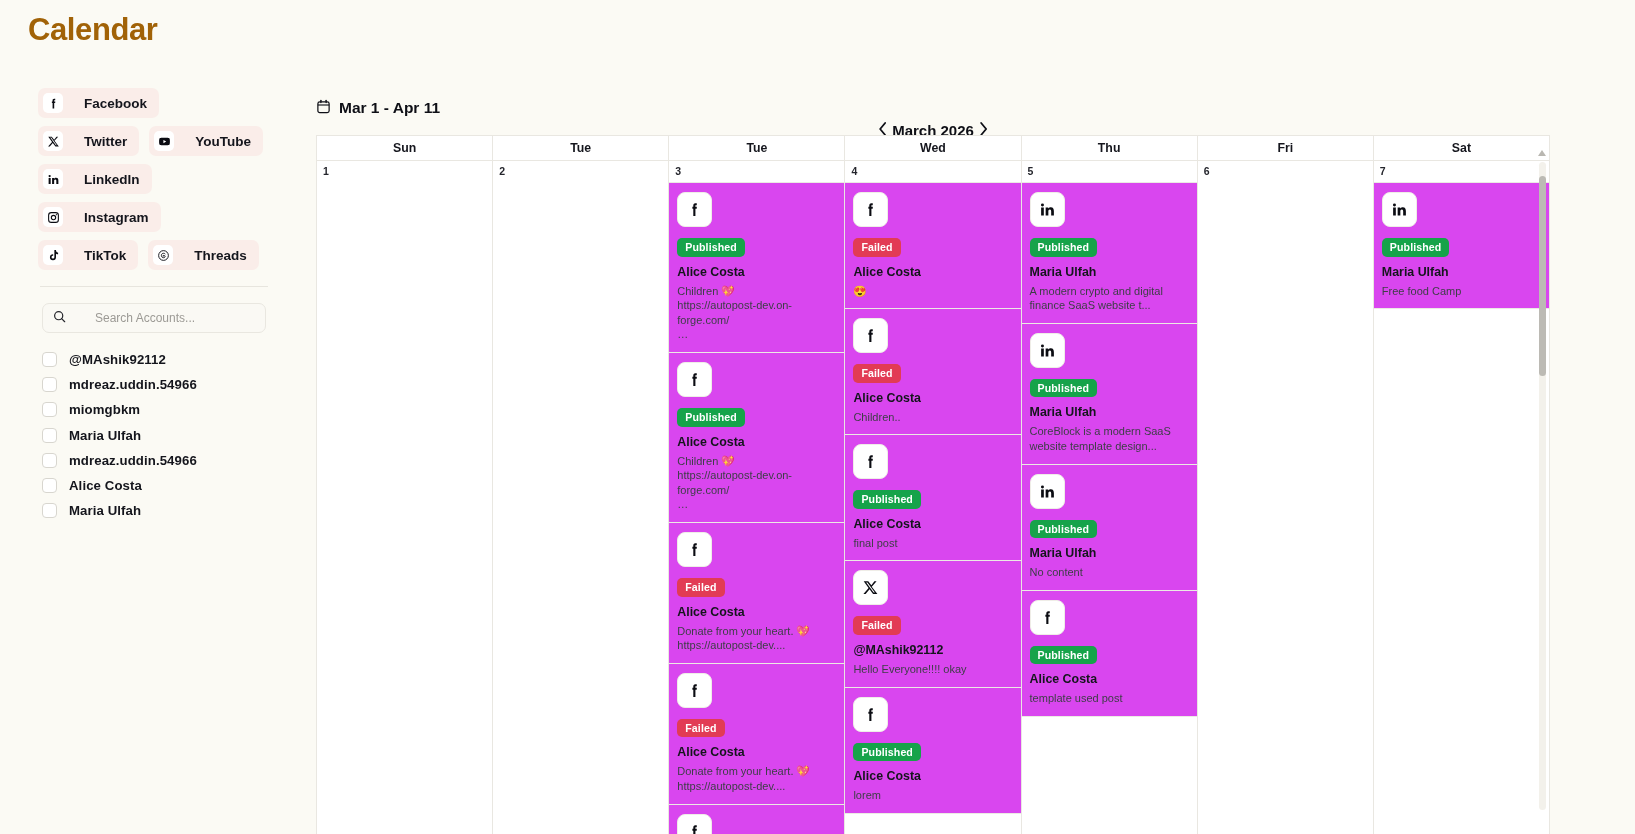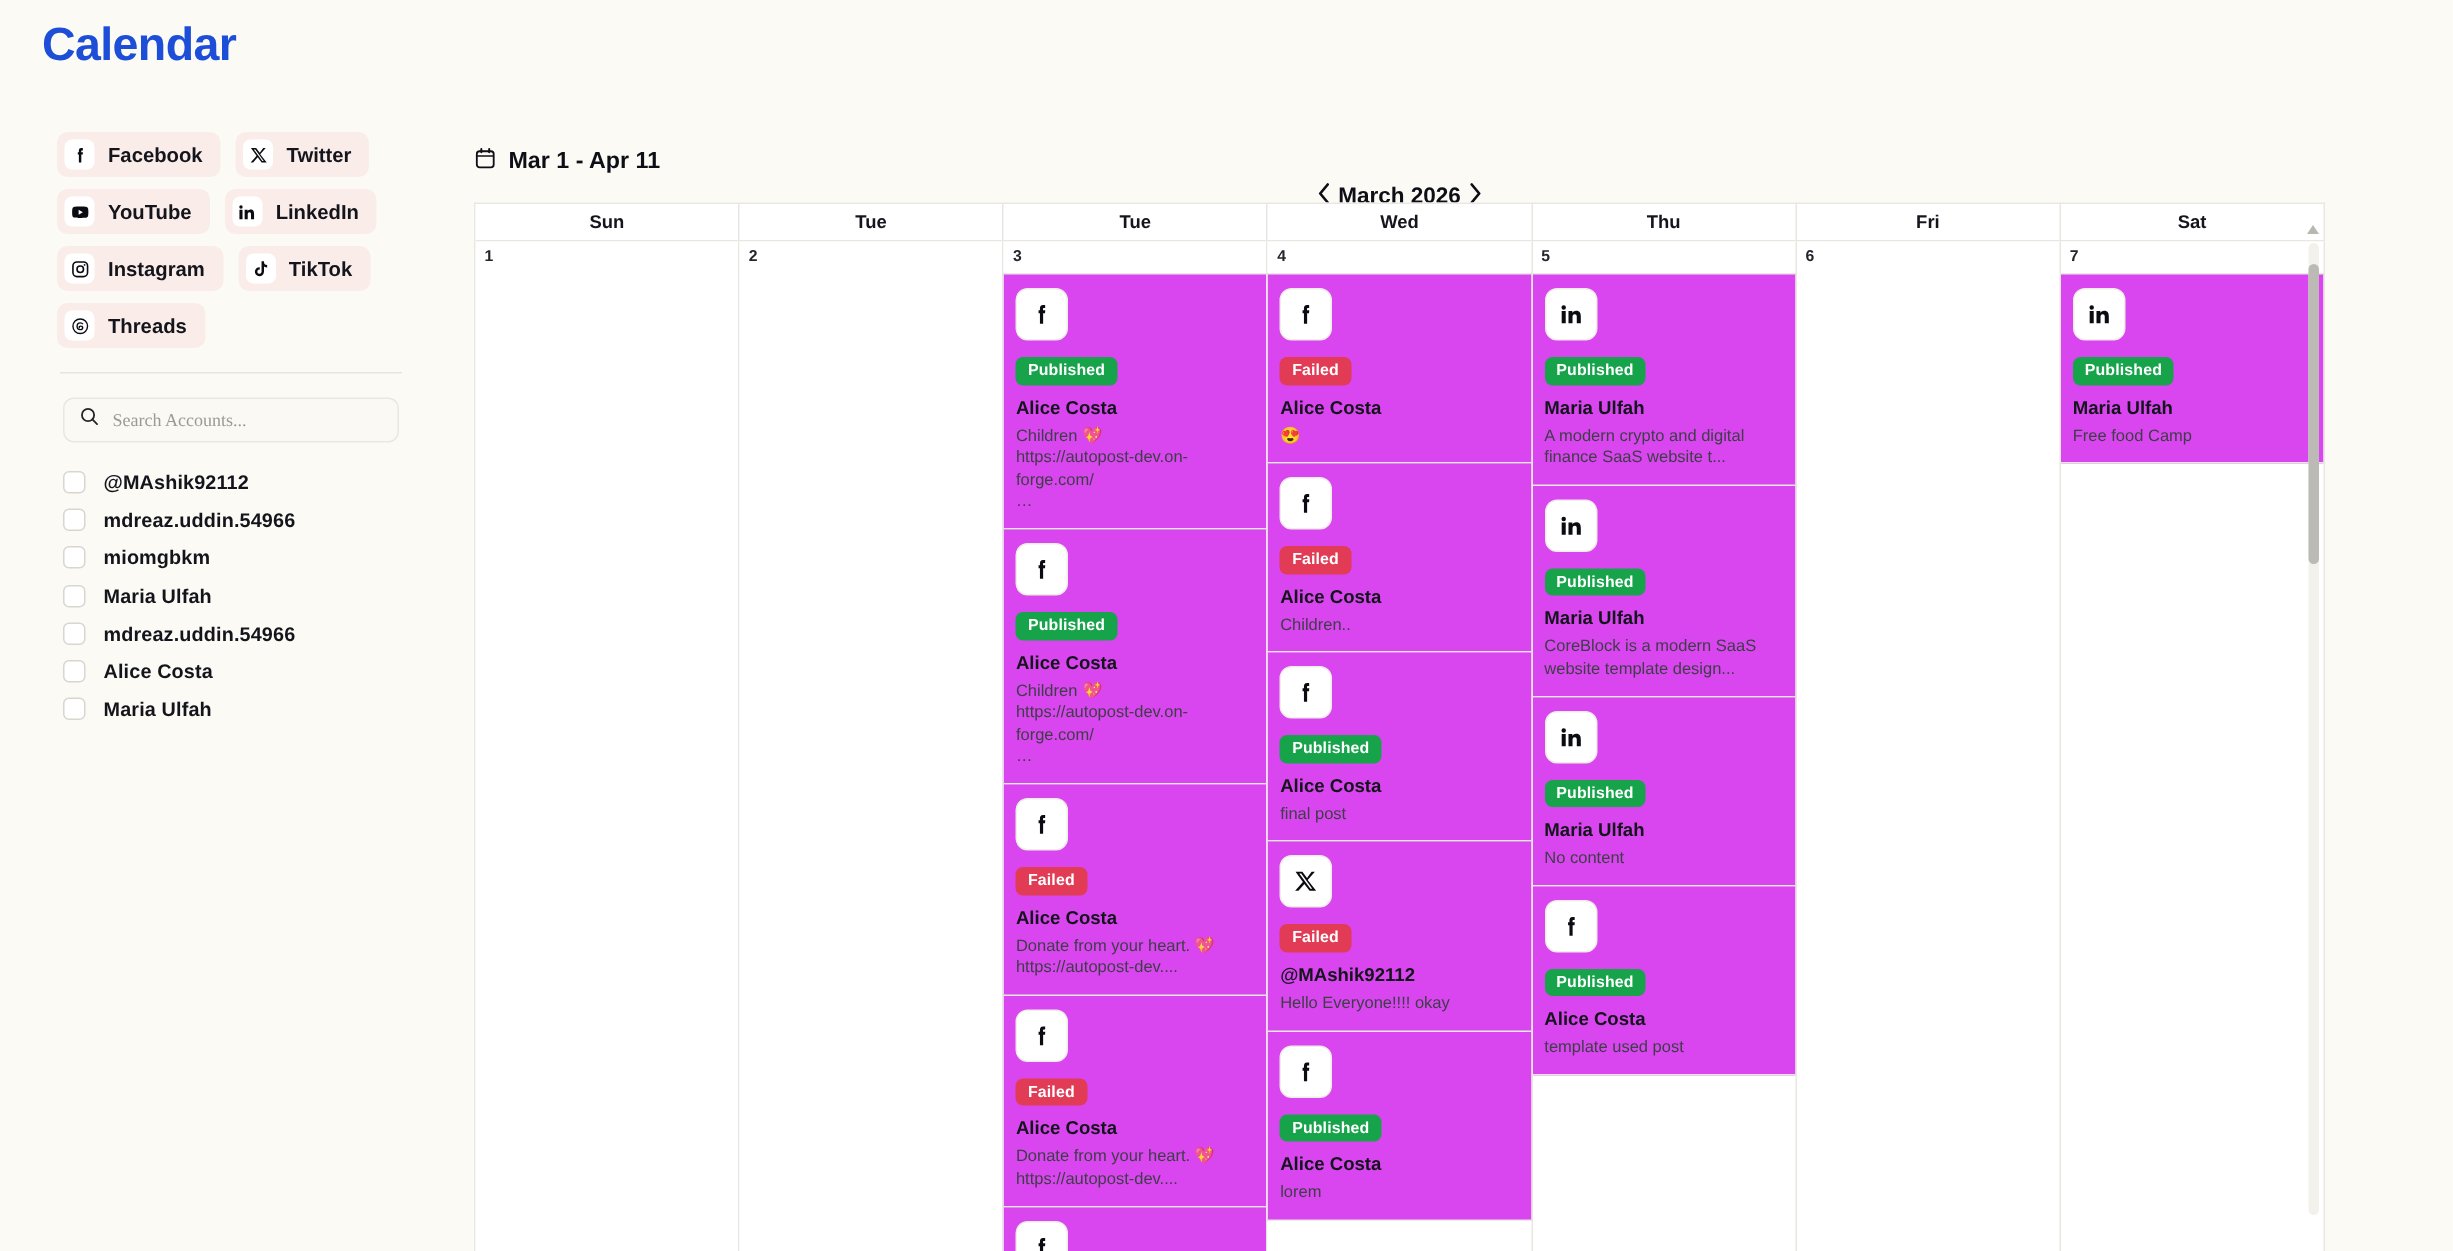--- a/index.html
+++ b/index.html
@@ -9,34 +9,34 @@
     font-family: "Liberation Sans", sans-serif;
     color: #12131A;
     overflow: hidden;
   }
   .page { position: relative; width: 1635px; height: 834px; background: #FBFAF4; }
 
   
   .page-title {
     position: absolute; left: 28px; top: 12px;
     font-size: 31px; font-weight: 800; letter-spacing: -0.4px;
-    color: #1d4ed8;
+    color: #a16207;
   }
 
   
   .sidebar {
     position: absolute; left: 28px; top: 80px;
     width: 252px;
   }
   .platform-pills {
     display: flex; flex-wrap: wrap; gap: 8px 10px;
     padding: 8px 10px 14px 10px;
   }
   .pill {
-    display: flex; align-items: center; gap: 9px;
+    display: flex; align-items: center; gap: 21px;
     background: #FAEDE9; border-radius: 7px;
     padding: 5px 12px 5px 5px;
     cursor: pointer;
     font-size: 13.5px; font-weight: 600; color: #14151C;
     white-space: nowrap;
   }
   .pill .chip {
     width: 20px; height: 20px; border-radius: 5px;
     background: #ffffff;
     display: flex; align-items: center; justify-content: center;
@@ -49,22 +49,22 @@
   }
 
   .search-wrap { padding: 16px 14px 0 14px; }
   .search-box {
     display: flex; align-items: center; gap: 9px;
     background: #FAF9F4; border: 1px solid #E9E7E0;
     border-radius: 7px; height: 30px; padding: 0 10px;
   }
   .search-box input {
     border: none; outline: none; background: transparent;
-    font-family: Liberation Serif, serif;
-    font-size: 12px; color: #3a3a40; width: 100%;
+    font-family: Liberation Sans, sans-serif;
+    font-size: 12px; color: #3a3a40; width: 100%; margin-left: 20px;
   }
   .search-box input::placeholder { color: #9C9A95; }
 
   .accounts { padding: 14px 14px 24px 14px; }
   .account-row {
     display: flex; align-items: center; gap: 12px;
     height: 25.2px; cursor: pointer;
   }
   .account-row .cb {
     width: 15px; height: 15px; border-radius: 4px;

